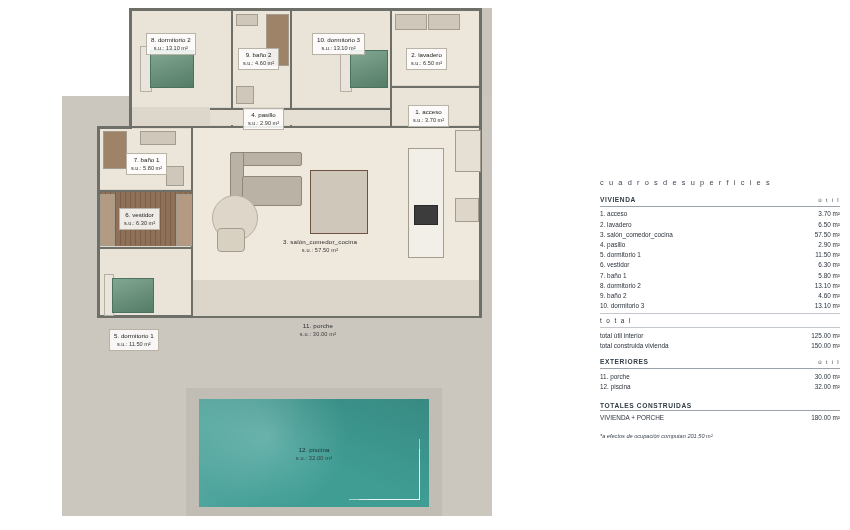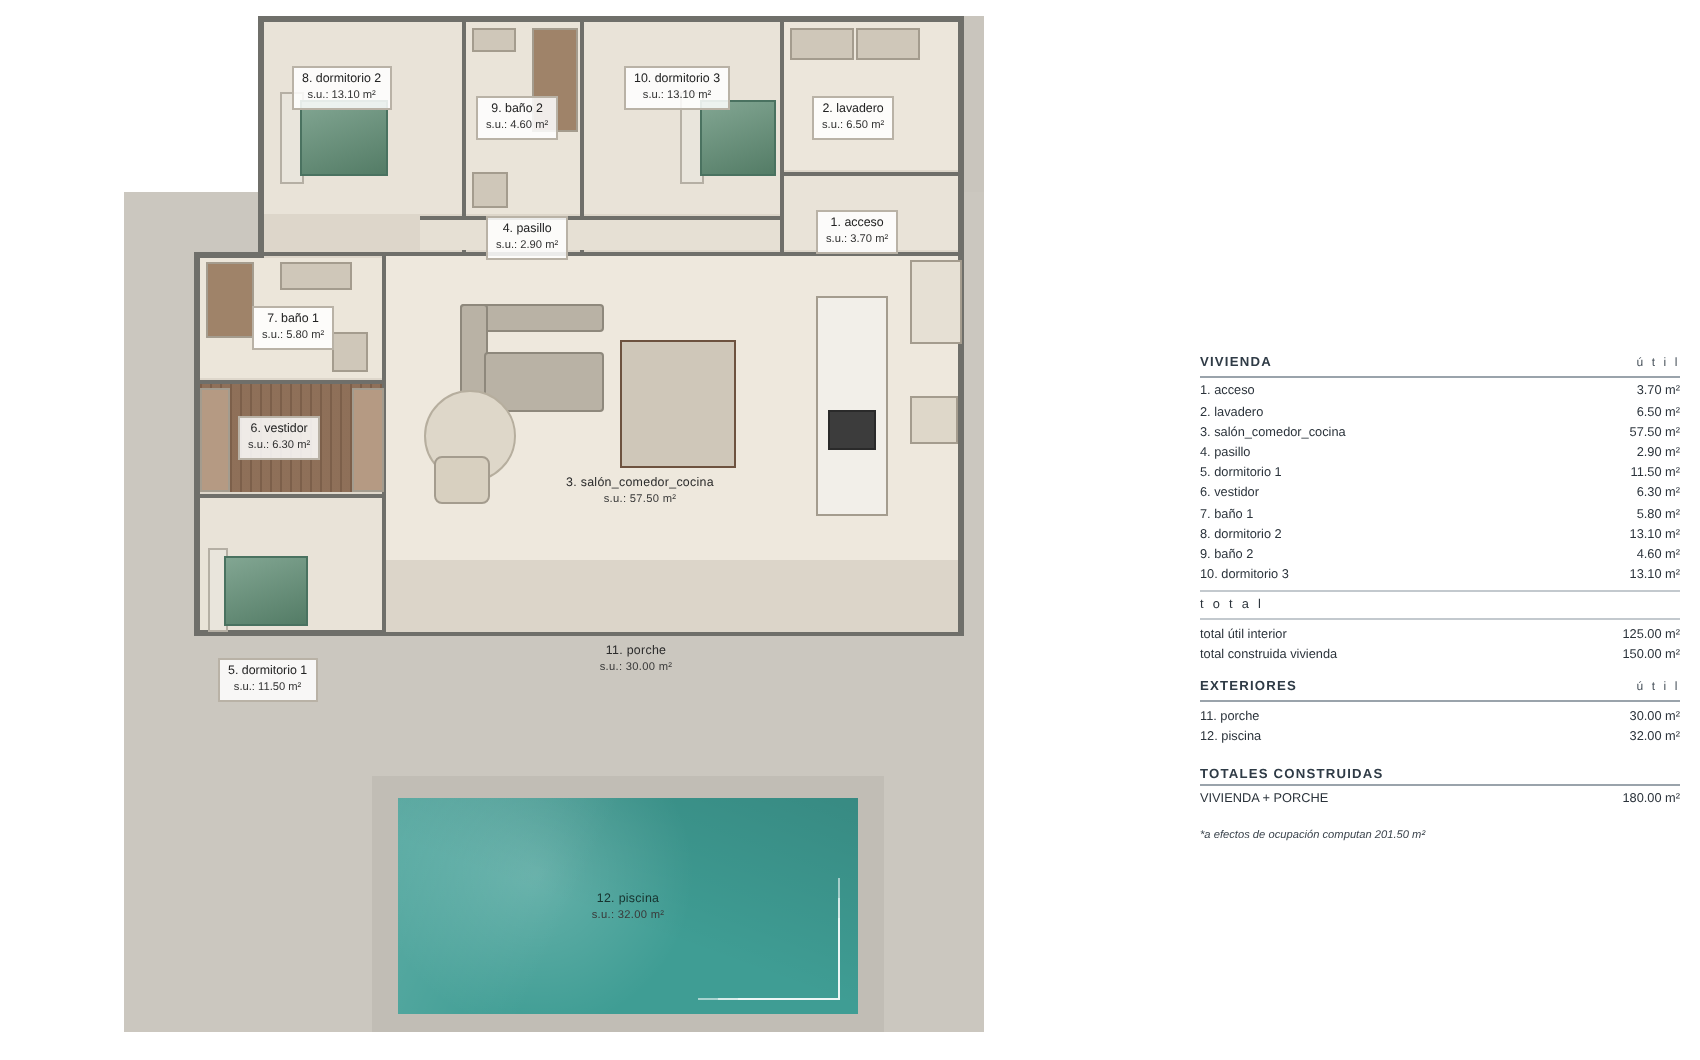--- a/index.html
+++ b/index.html
@@ -364,20 +364,21 @@
 
     <div class="lbl" style="left:264px; top:446px; width:100px; color:#17332f;">
       <span class="t"><span>12.</span> <span>piscina</span></span>
       <span class="s">s.u.: 32.00 m²</span>
     </div>
 
   </div>
 
   <div id="panel">
 
+    <div class="panel-title">c u a d r o s   d e   s u p e r f i c i e s</div>
 
     <div class="sect-head">
       <span>VIVIENDA</span>
       <span class="unit">ú t i l</span>
     </div>
     <div class="rule"></div>
 
     <div class="row">
       <span class="name">1. acceso</span>
       <span class="val">3.70 m²</span>

